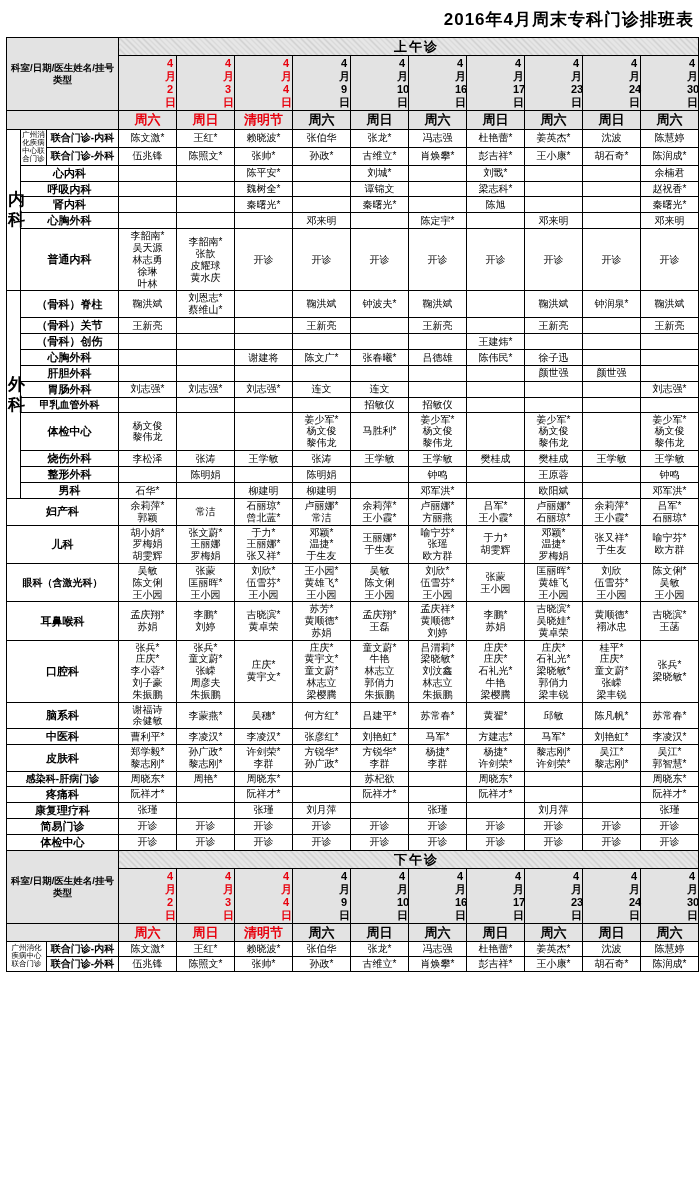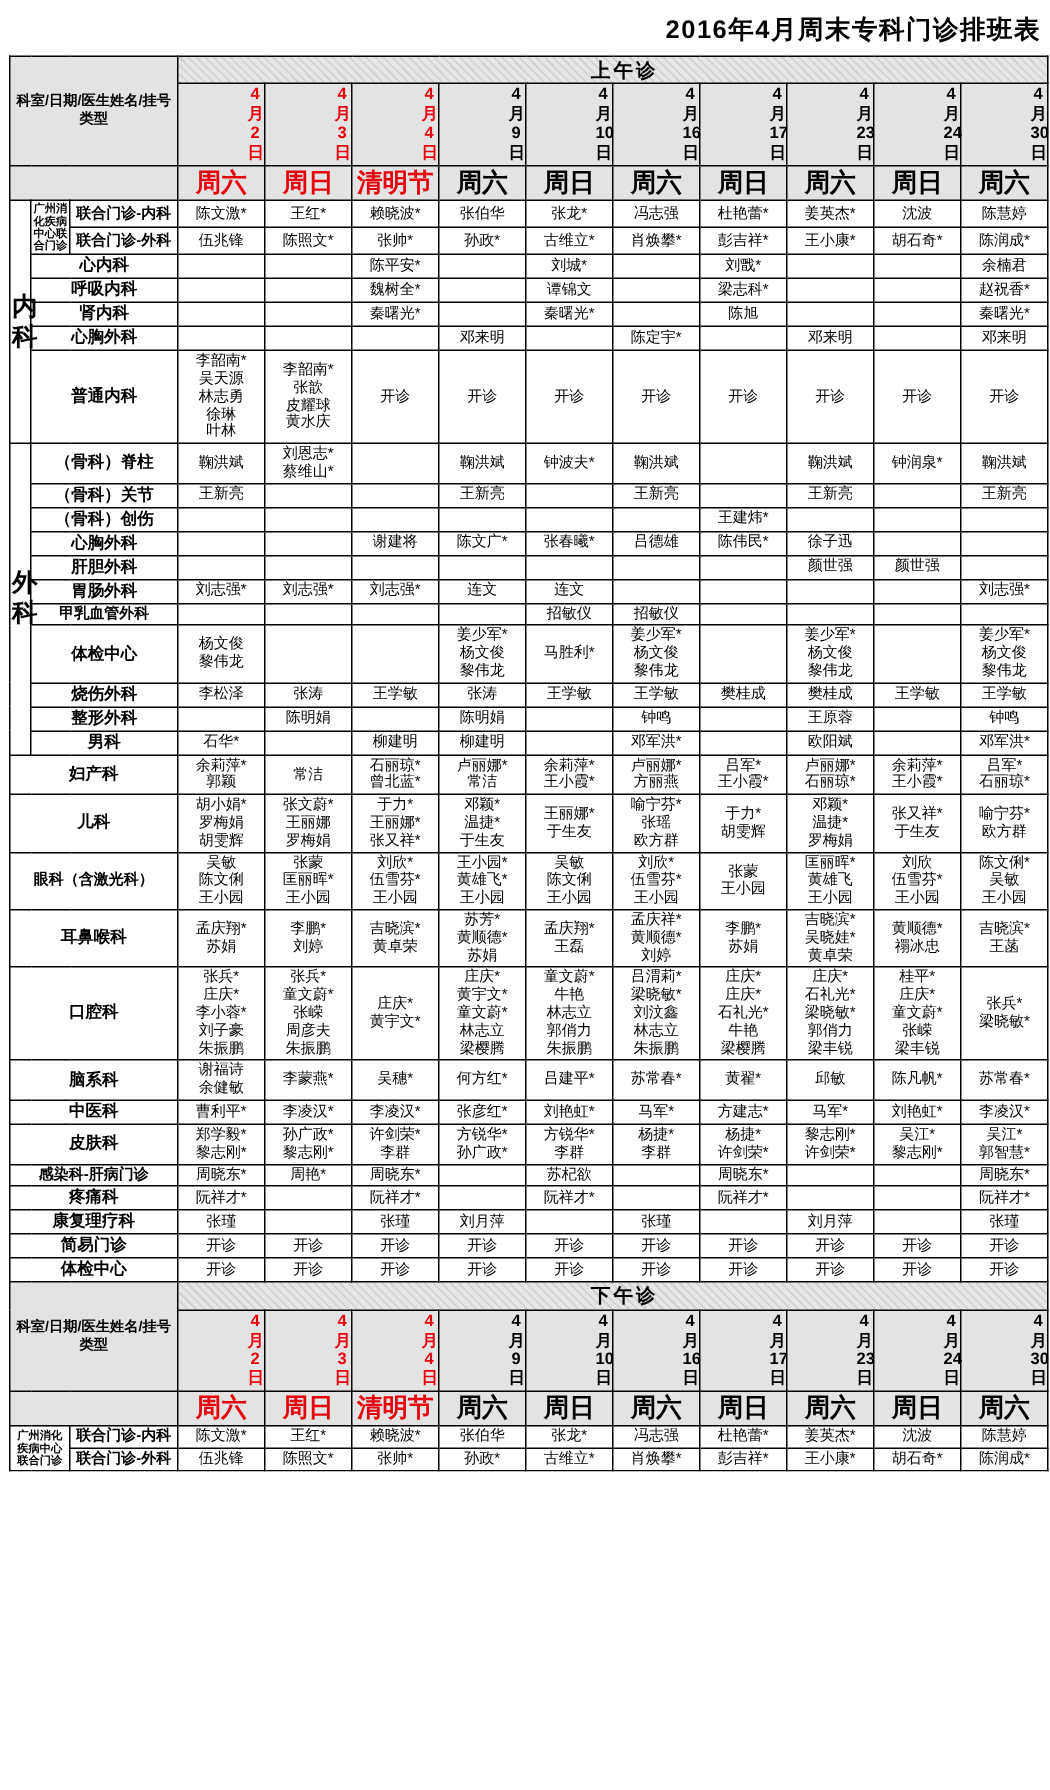--- a/index.html
+++ b/index.html
@@ -8,25 +8,25 @@
   .title{text-align:right;font-size:17px;font-weight:bold;letter-spacing:1px;padding:4px 0 6px 0;}
   table{border-collapse:collapse;width:688px;table-layout:fixed;}
   td,th{border:1px solid #000;font-size:10px;text-align:center;vertical-align:middle;padding:1px 1px;line-height:1.18;}
   .hdrcell{background:#e3e3e3;font-weight:bold;font-size:10px;}
   .hdrband{background:#dcdcdc;font-weight:bold;font-size:13px;letter-spacing:2px;}
   .red{color:#e8000d;font-weight:bold;}
   .blk{color:#000;}
   .rowlabel{font-weight:bold;font-size:11px;}
   .rowlabel-sm{font-weight:bold;font-size:10px;}
   .sidelabel{font-weight:bold;font-size:17px;letter-spacing:2px;width:14px;}
-  .tinycol{font-size:7.5px;line-height:1.1;font-weight:bold;}
+  .tinycol{font-size:7.5px;line-height:1.1;font-weight:normal;}
   .c-name{font-size:10px;}
   .c-name .ln{display:block;}
   .dateh{font-weight:bold;font-size:11px;padding-left:46px;}
-  .dayh{font-weight:bold;font-size:17px;}
+  .dayh{font-weight:bold;font-size:13px;}
   .corner{background:#e3e3e3;font-weight:bold;font-size:9.5px;line-height:1.25;}
   .hatch{
     background-image:
       repeating-linear-gradient(45deg, rgba(0,0,0,.10) 0 1px, transparent 1px 4px);
     background-color:#e6e6e6;
     padding-left:17px;
   }
 </style>
 </head>
 <body>

